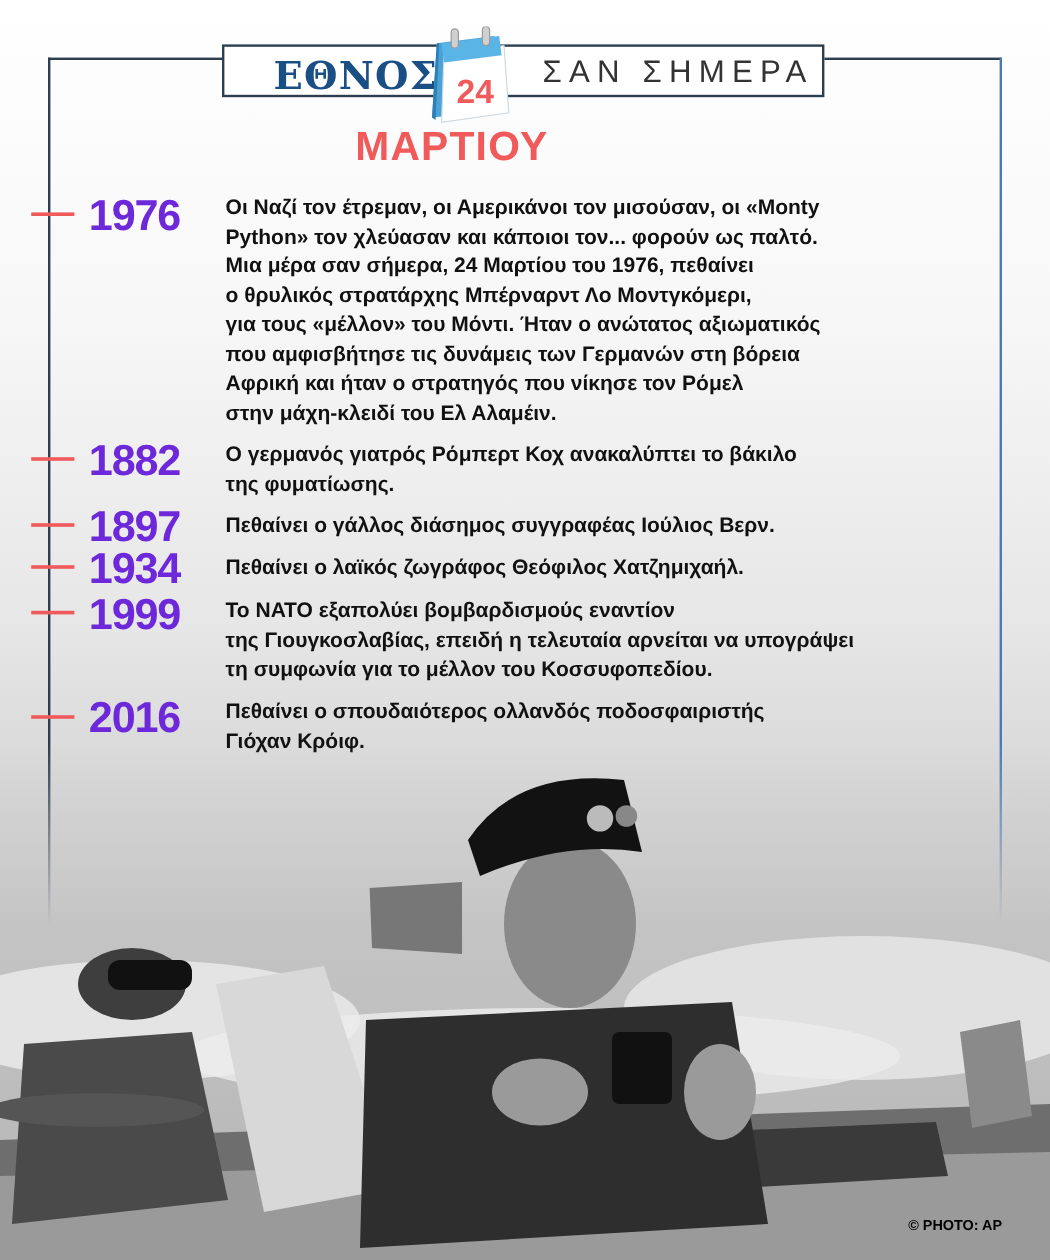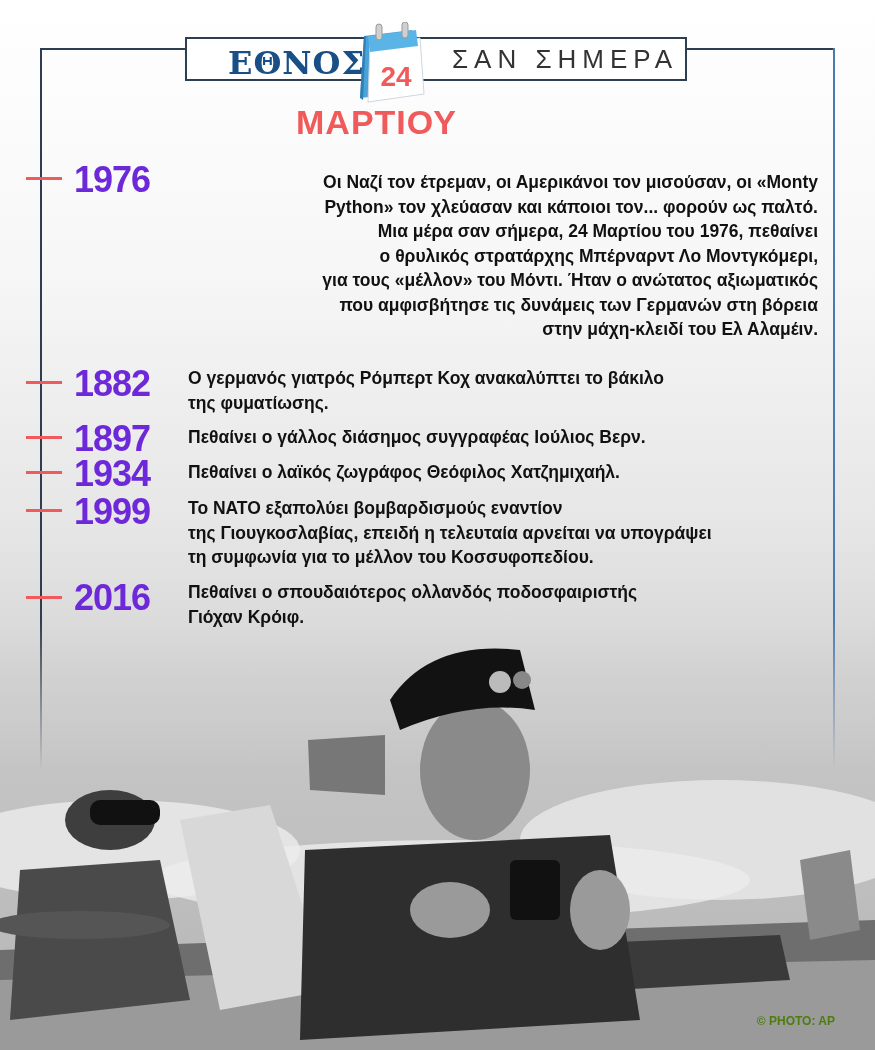--- a/index.html
+++ b/index.html
@@ -35,21 +35,21 @@
     color:#6d28d9; line-height:36px; letter-spacing:-1px;
   }
   .text {
     position:absolute; left:188px; width:630px; font-size:17.5px; font-weight:bold;
     color:#111; line-height:24.5px;
   }
   .photo {
     position:absolute; left:0; top:620px; width:875px; height:430px; overflow:hidden;
   }
   .credit {
-    position:absolute; right:40px; bottom:22px; color:#4d7c0f; font-weight:bold; font-size:12px;
+    position:absolute; right:40px; bottom:22px; color:#000000; font-weight:bold; font-size:12px;
   }
 </style>
 </head>
 <body>
 
 <div class="frame-line-h"></div>
 <div class="frame-line-l"></div>
 <div class="frame-line-r"></div>
 
 <div class="header-box"></div>
@@ -66,27 +66,28 @@
     <rect x="48" y="0" width="6" height="16" rx="3" fill="#d0d0d0" stroke="#999" stroke-width="1"></rect>
     <text x="42" y="64" text-anchor="middle" font-family="Liberation Sans, sans-serif" font-weight="bold" font-size="28" fill="#f05a5b">24</text>
   </svg>
 </div>
 
 <div class="month">ΜΑΡΤΙΟΥ</div>
 
 <div class="event" style="top:160px;">
   <div class="tick" style="top:17px;"></div>
   <div class="year" style="top:2px;">1976</div>
-  <div class="text" style="top:10px;text-align:right;">
+  <div class="text" style="top:0;">
     <div>Οι Ναζί τον έτρεμαν, οι Αμερικάνοι τον μισούσαν, οι «Monty</div>
     <div>Python» τον χλεύασαν και κάποιοι τον... φορούν ως παλτό.</div>
     <div>Μια μέρα σαν σήμερα, 24 Μαρτίου του 1976, πεθαίνει</div>
     <div>ο θρυλικός στρατάρχης Μπέρναρντ Λο Μοντγκόμερι,</div>
     <div>για τους «μέλλον» του Μόντι. Ήταν ο ανώτατος αξιωματικός</div>
     <div>που αμφισβήτησε τις δυνάμεις των Γερμανών στη βόρεια</div>
+    <div>Αφρική και ήταν ο στρατηγός που νίκησε τον Ρόμελ</div>
     <div>στην μάχη-κλειδί του Ελ Αλαμέιν.</div>
   </div>
 </div>
 
 <div class="event" style="top:366px;">
   <div class="tick" style="top:15px;"></div>
   <div class="year" style="top:0;">1882</div>
   <div class="text" style="top:0;">
     <div>Ο γερμανός γιατρός Ρόμπερτ Κοχ ανακαλύπτει το βάκιλο</div>
     <div>της φυματίωσης.</div>

